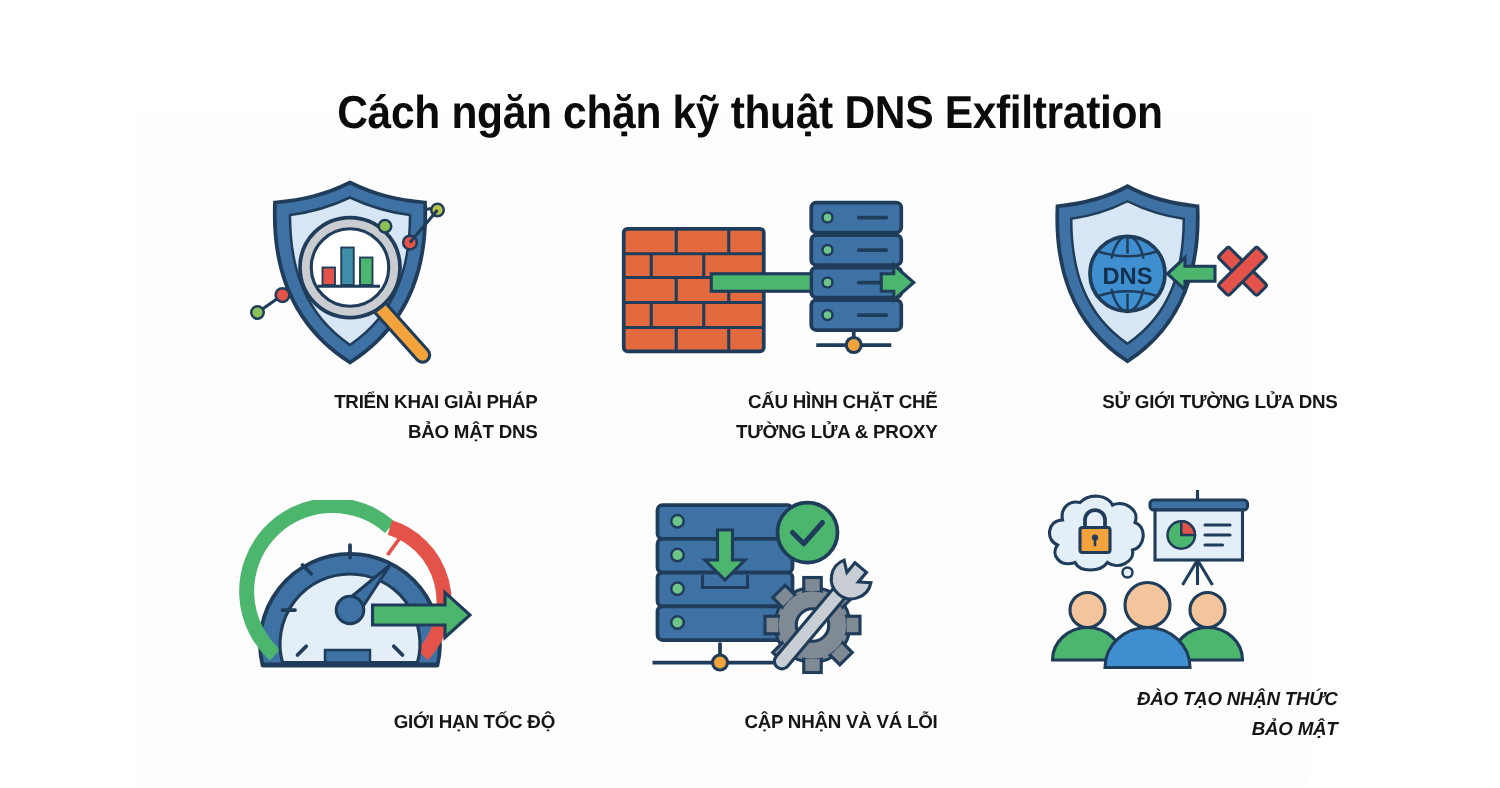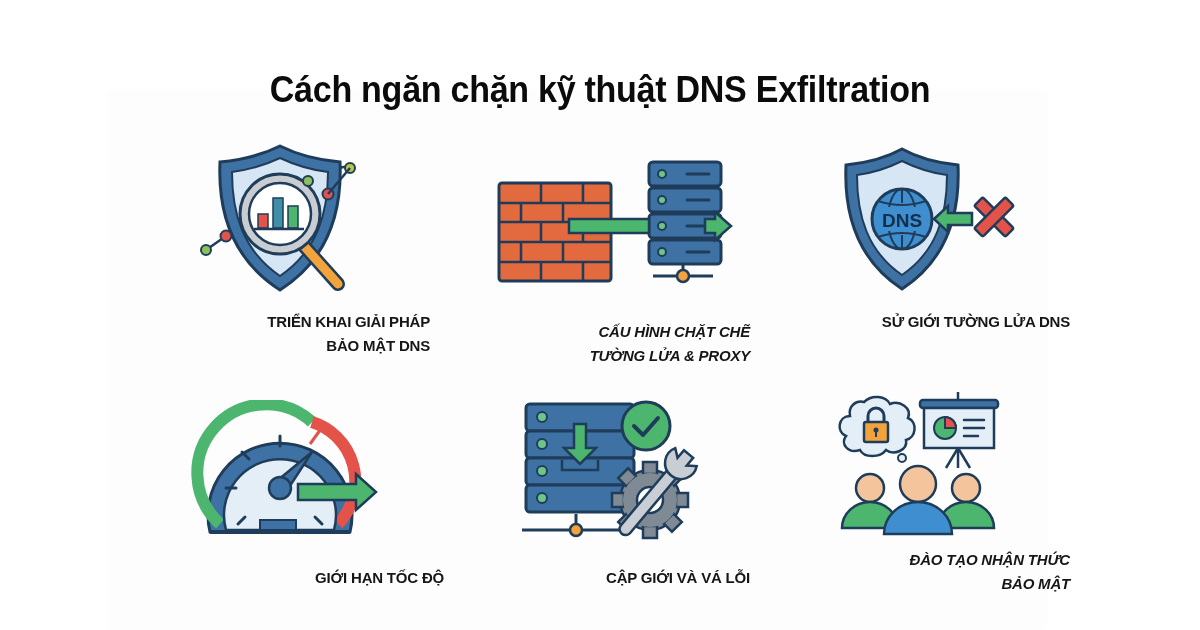--- a/index.html
+++ b/index.html
@@ -104,21 +104,21 @@
       <line x1="222" y1="24" x2="244" y2="24"></line>
         <line x1="222" y1="50" x2="244" y2="50"></line>
       <line x1="222" y1="76" x2="244" y2="76"></line>
         <line x1="222" y1="102" x2="244" y2="102"></line>
     </g>
 
     <rect x="104" y="69" width="80" height="14" fill="#4cb56e" stroke="#1f3d5a" stroke-width="2.5"></rect>
     <path d="M256 69 L266 69 L266 62 L282 76 L266 90 L266 83 L256 83 Z" transform="translate(-16,0)" fill="#4cb56e" stroke="#1f3d5a" stroke-width="2.5"></path>
   </svg>
 </div>
-<div class="card label" style="left:450px; top:320px;font-style:italic;">CẤU HÌNH CHẶT CHẼ
+<div class="card label" style="left:450px; top:310px;">CẤU HÌNH CHẶT CHẼ
 TƯỜNG LỬA &amp; PROXY</div>
 
 <div class="card" style="left:770px; top:143px;">
   <svg width="200" height="150" viewBox="0 0 200 150">
 
     <path d="M82 6 C64 16 46 20 26 22 C24 68 36 116 82 146 C128 116 140 68 138 22 C118 20 100 16 82 6 Z" fill="#3f72a4" stroke="#1f3d5a" stroke-width="3"></path>
     <path d="M82 18 C66 26 52 30 37 32 C37 72 47 108 82 132 C117 108 127 72 127 32 C112 30 98 26 82 18 Z" fill="#d6e6f4" stroke="#1f3d5a" stroke-width="2"></path>
 
     <circle cx="82" cy="76" r="30" fill="#3f8fd0" stroke="#1f3d5a" stroke-width="3"></circle>
     <g stroke="#1f3d5a" stroke-width="2" fill="none">
@@ -218,21 +218,21 @@
       <circle r="27" fill="#7f8a94"></circle>
       <circle r="13" fill="#ffffff" stroke="#1f3d5a" stroke-width="2.5"></circle>
     </g>
 
     <g transform="translate(150,110) rotate(40)">
       <rect x="-6" y="-44" width="12" height="88" rx="6" fill="#c8ced4" stroke="#1f3d5a" stroke-width="2.5"></rect>
       <path d="M-14 -56 A16 16 0 1 0 14 -56 L6 -50 L6 -60 L-6 -60 L-6 -50 Z" fill="#c8ced4" stroke="#1f3d5a" stroke-width="2.5"></path>
     </g>
   </svg>
 </div>
-<div class="card label" style="left:450px; top:566px;">CẬP GIỚI VÀ VÁ LỖI</div>
+<div class="card label" style="left:450px; top:566px;">CẬP NHẬN VÀ VÁ LỖI</div>
 
 <div class="card" style="left:770px; top:388px;">
   <svg width="200" height="150" viewBox="0 0 200 150">
 
     <path d="M44 14 C52 6 66 8 70 16 C80 12 92 20 88 30 C98 34 96 50 86 52 C88 62 74 68 66 62 C60 70 44 70 40 62 C28 66 20 56 26 48 C16 44 18 28 30 28 C28 18 36 12 44 14 Z" fill="#e4eef7" stroke="#1f3d5a" stroke-width="2.5"></path>
     <circle cx="82" cy="70" r="4" fill="#e4eef7" stroke="#1f3d5a" stroke-width="2"></circle>
 
     <path d="M48 34 L48 28 A8 8 0 0 1 64 28 L64 34" fill="none" stroke="#1f3d5a" stroke-width="3"></path>
     <rect x="44" y="34" width="24" height="20" rx="2" fill="#f3a33c" stroke="#1f3d5a" stroke-width="2.5"></rect>
     <circle cx="56" cy="42" r="2.5" fill="#1f3d5a"></circle>

